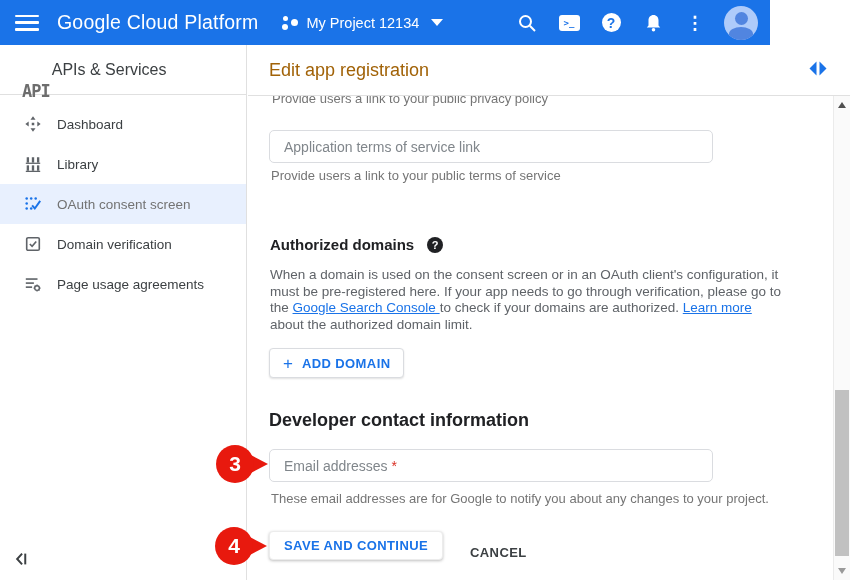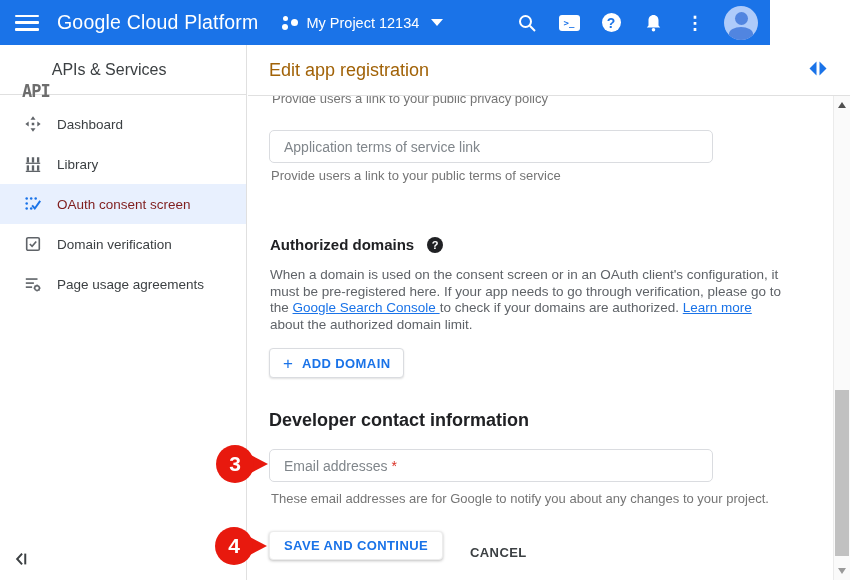--- a/index.html
+++ b/index.html
@@ -39,21 +39,21 @@
   .sidebar { position:absolute; left:0; top:45px; width:247px; bottom:0; background:#fff;
              border-right:1px solid #e0e0e0; z-index:2; }
   .sb-header { height:50px; display:flex; align-items:center; padding-left:22px; border-bottom:1px solid #e0e0e0; }
   .sb-logo { font-family:"DejaVu Sans Mono", monospace; font-weight:700; font-size:17px; color:#6d6d6d; letter-spacing:-1px;margin-top:43px; }
   .sb-title { margin-left:2px; font-size:16px; color:#3c4043; }
   .sb-items { margin-top:9px; }
   .sb-item { height:40px; display:flex; align-items:center; padding-left:24px; cursor:pointer;
              font-size:13.5px; color:#3c4043; }
   .sb-item svg { flex:0 0 auto; }
   .sb-item .lbl { margin-left:15px; }
-  .sb-item.selected { background:#e8f0fe; color:#7f1d1d; }
+  .sb-item.selected { background:#e8f0fe; color:#737373; }
   .collapse-btn { position:absolute; left:12px; bottom:10px; width:22px; height:22px; cursor:pointer;
                   display:flex; align-items:center; justify-content:center; }
 
   
   .main-header { position:absolute; left:248px; top:45px; right:0; height:51px; background:#fff;
                  border-bottom:1px solid #e0e0e0; display:flex; align-items:center; z-index:2; }
   .page-title { margin-left:21px; font-size:18px; color:#a16207; }
   .code-icon { position:absolute; right:22px; top:15px; cursor:pointer; }
 
   

